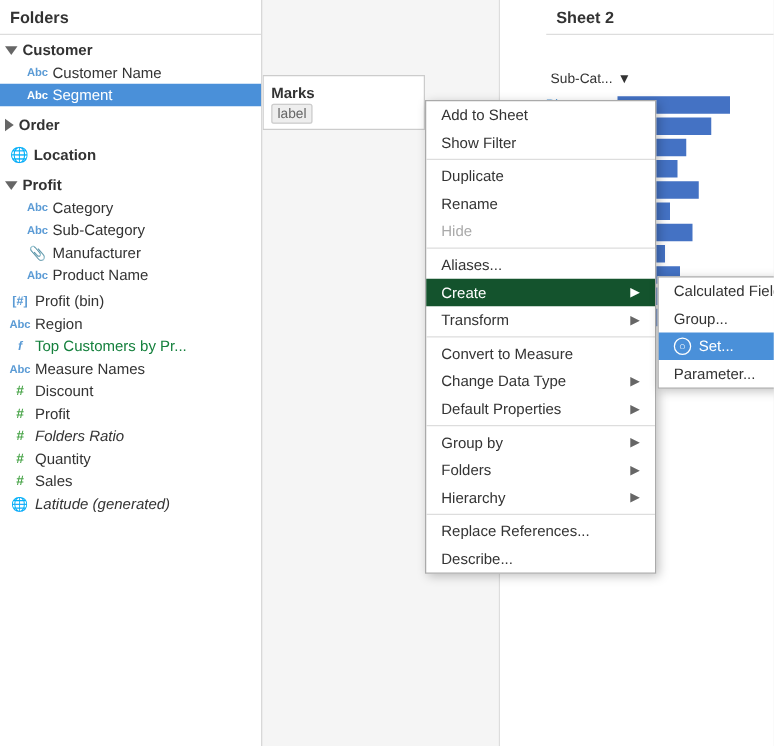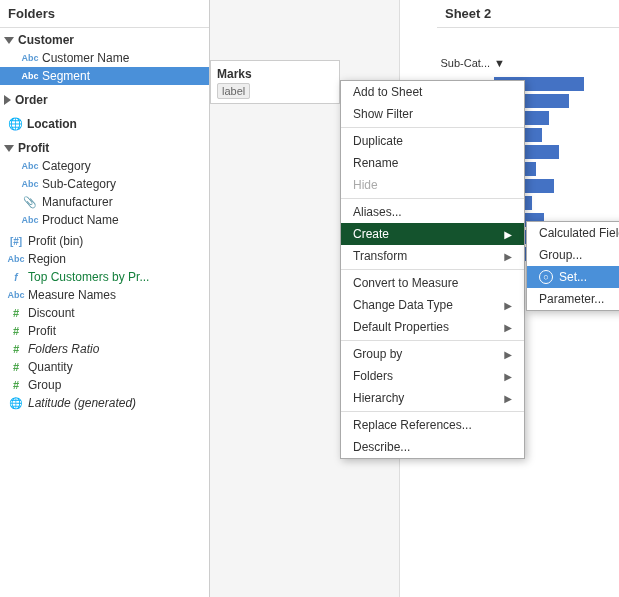--- a/index.html
+++ b/index.html
@@ -382,21 +382,21 @@
     <div class="field-item" style="padding-left:8px;">
       <span class="field-icon" style="color:#4ca64c;font-style:italic;font-size:11px;">#</span>
       <span style="font-style:italic;">Folders Ratio</span>
     </div>
     <div class="field-item" style="padding-left:8px;">
       <span class="field-icon icon-measure" style="color:#4ca64c;font-size:11px;font-weight:bold;">#</span>
       <span>Quantity</span>
     </div>
     <div class="field-item" style="padding-left:8px;">
       <span class="field-icon icon-measure" style="color:#4ca64c;font-size:11px;font-weight:bold;">#</span>
-      <span>Group</span>
+      <span>Sales</span>
     </div>
     <div class="field-item" style="padding-left:8px;">
       <span class="field-icon" style="color:#4ca64c;font-size:11px;">🌐</span>
       <span style="font-style:italic;">Latitude (generated)</span>
     </div>
   </div>
 
   <div class="right-panel">
 
     <div class="marks-panel">

